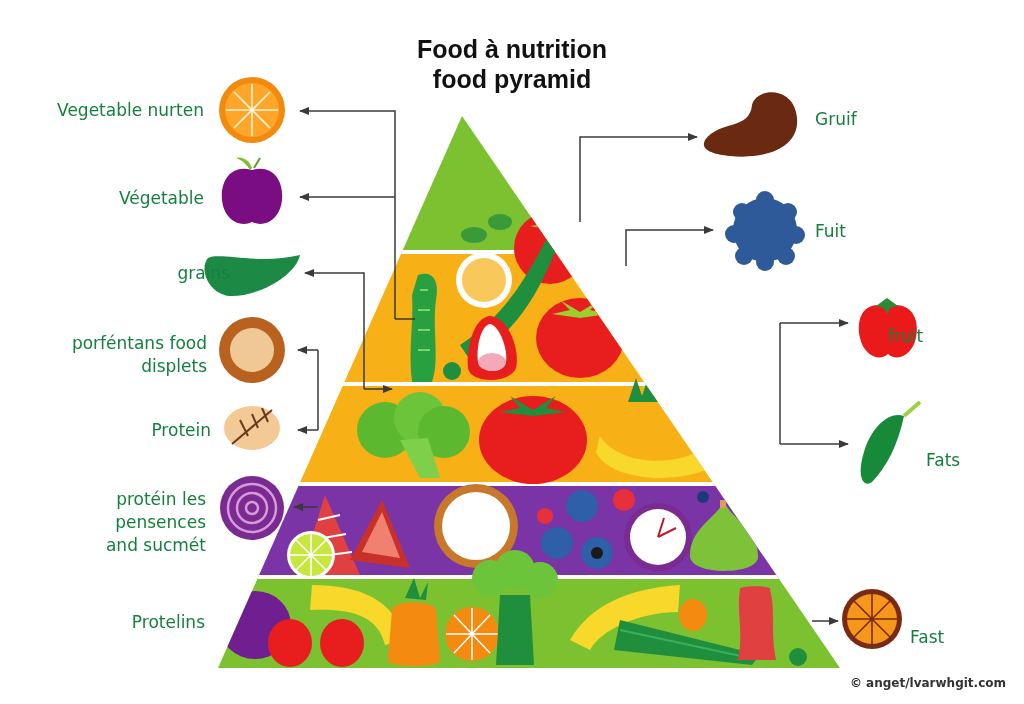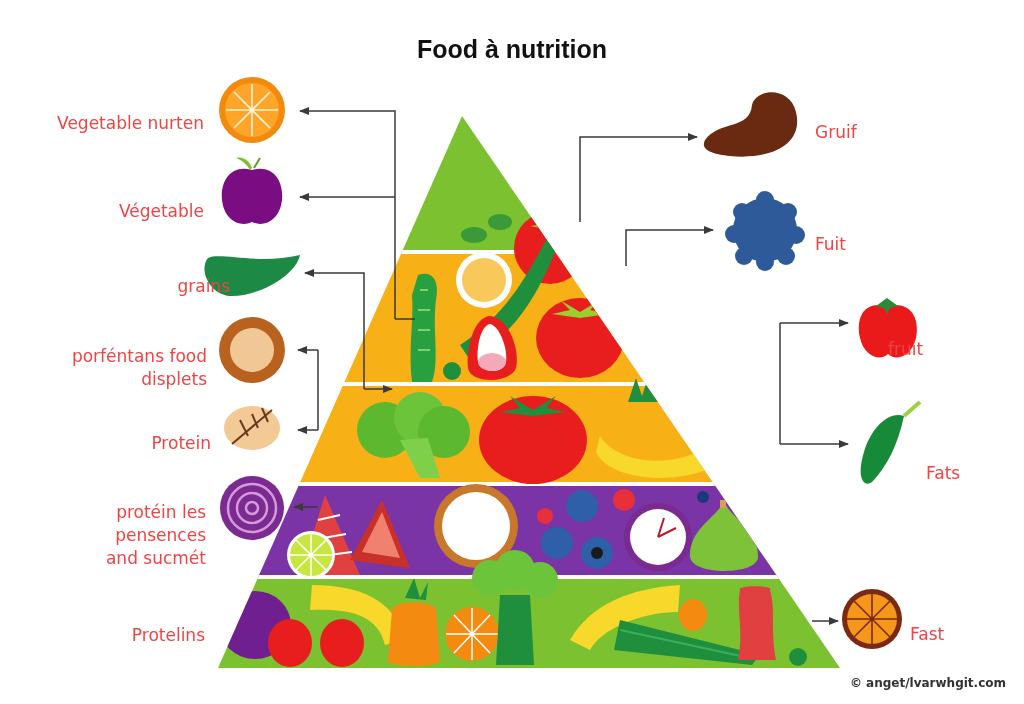--- a/index.html
+++ b/index.html
@@ -3,29 +3,30 @@
 <meta charset="utf-8">
 <style>
   html, body { margin: 0; padding: 0; background: #ffffff; }
   body { width: 1024px; height: 704px; position: relative; overflow: hidden;
          font-family: "DejaVu Sans", "Liberation Sans", sans-serif; color: #1a1a1a; }
   .title { position: absolute; left: 0; width: 1024px; top: 34px; text-align: center;
            font-family: "Liberation Sans", sans-serif; font-weight: 700; font-size: 25px;
            line-height: 30px; color: #111; }
   .title div { width: 100%; }
   svg.art { position: absolute; left: 0; top: 0; }
-  .lbl { position: absolute; font-size: 17px; line-height: 23px; color: #ef4444; white-space: nowrap; margin-top: 13px; }
+  .lbl { position: absolute; font-size: 17px; line-height: 23px; color: #15803d; white-space: nowrap; }
   .lbl.r { text-align: right; }
   .credit { position: absolute; right: 18px; top: 676px; font-size: 12px; color: #333; font-weight: bold; }
 </style>
 </head>
 <body>
 
 <div class="title">
   <div>Food à nutrition</div>
+  <div>food pyramid</div>
 </div>
 
 <svg class="art" width="1024" height="704" viewBox="0 0 1024 704">
   <defs>
     <marker id="arr" markerWidth="10" markerHeight="8" refX="9" refY="4" orient="auto" markerUnits="userSpaceOnUse">
       <path d="M0,0 L10,4 L0,8 Z" fill="#3a3a3a"></path>
     </marker>
     <clipPath id="pyr">
         <polygon points="462,116 218,668 840,668"></polygon>
       </clipPath>
@@ -255,15 +256,15 @@
   <div>protéin les</div>
   <div>pensences</div>
   <div>and sucmét</div>
 </div>
 <div class="lbl r" style="right:819px; top:611px;">Protelins</div>
 
 <div class="lbl" style="left:815px; top:108px;">Gruif</div>
 <div class="lbl" style="left:815px; top:220px;">Fuit</div>
 <div class="lbl" style="left:888px; top:325px;">fruit</div>
 <div class="lbl" style="left:926px; top:449px;">Fats</div>
-<div class="lbl" style="left:910px; top:610px;">Fast</div>
+<div class="lbl" style="left:910px; top:626px;">Fast</div>
 
 <div class="credit">© anget/lvarwhgit.com</div>
 
 </body></html>

